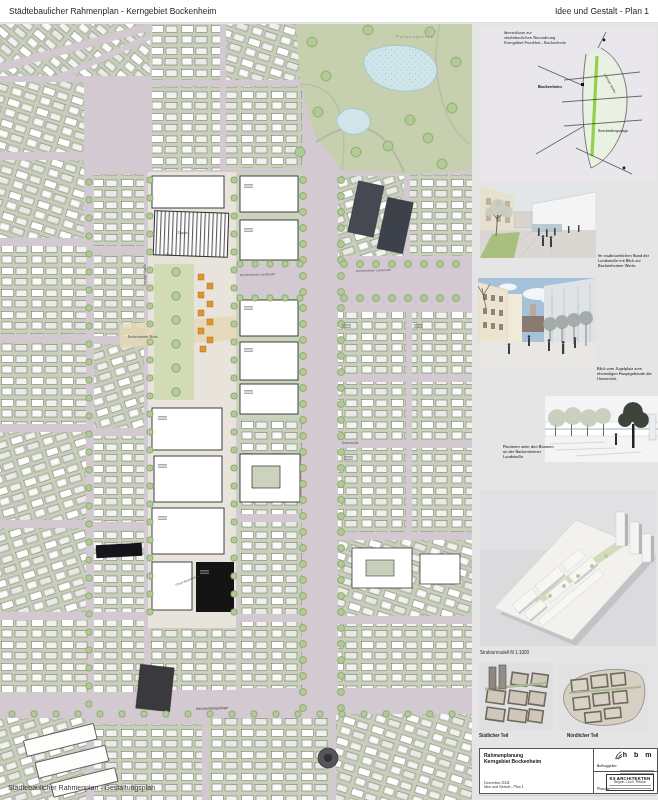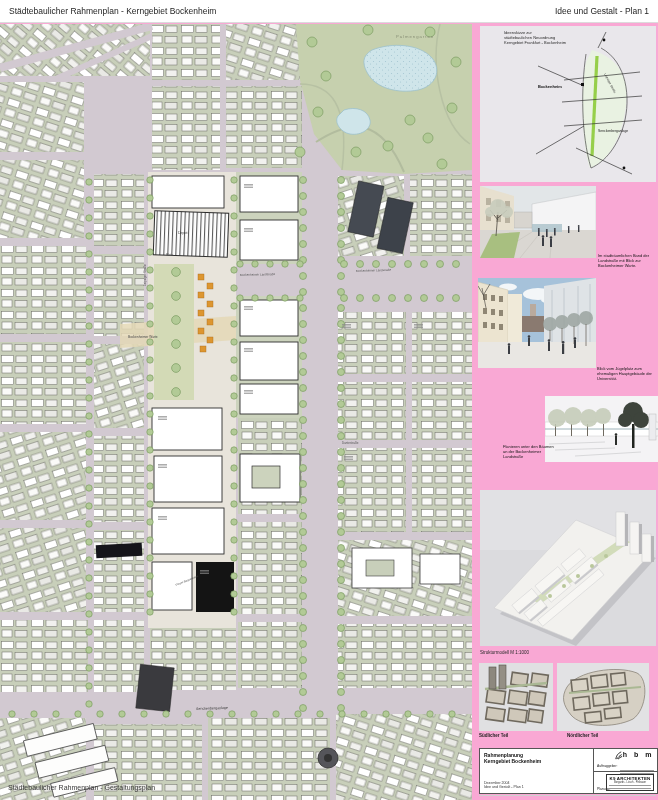--- a/index.html
+++ b/index.html
@@ -1,16 +1,16 @@
 <!DOCTYPE html>
 <html><head>
 <meta charset="utf-8">
 <style>
   html,body{margin:0;padding:0;background:#888;}
-  .page{position:relative;width:658px;height:800px;background:#f9a8d4;
+  .page{position:relative;width:658px;height:800px;background:#e5e5e5;
         font-family:"Liberation Sans",sans-serif;overflow:hidden;}
   .abs{position:absolute;}
   
   .hdr{left:0;top:0;width:658px;height:22px;background:#fff;border-bottom:1px solid #dcdcdc;}
   .hdr .lt{position:absolute;left:9px;top:6px;font-size:8.5px;color:#1e1e1e;}
   .hdr .rt{position:absolute;right:9px;top:6px;font-size:8.5px;color:#1e1e1e;}
   
   .mapwrap{left:0;top:24px;width:472px;height:776px;}
   .map-overlay-title{left:8px;top:760px;font-size:7px;color:#3a3a3a;}
   svg text{font-family:"Liberation Sans",sans-serif;}

